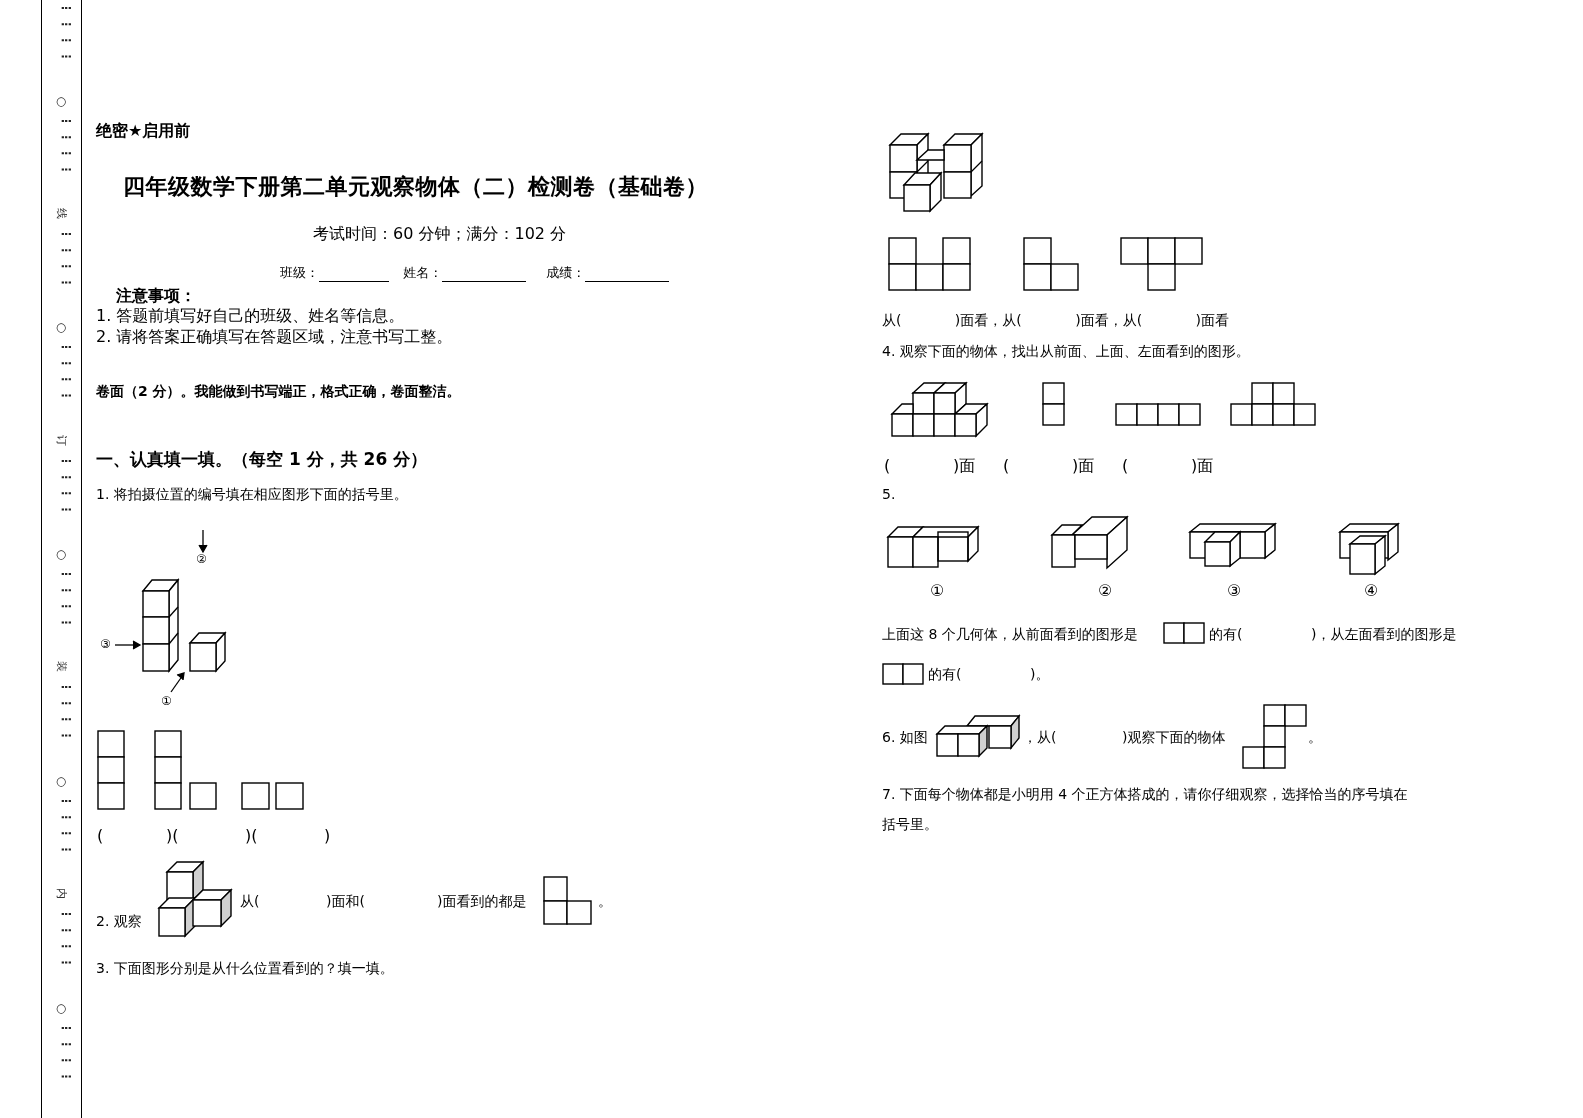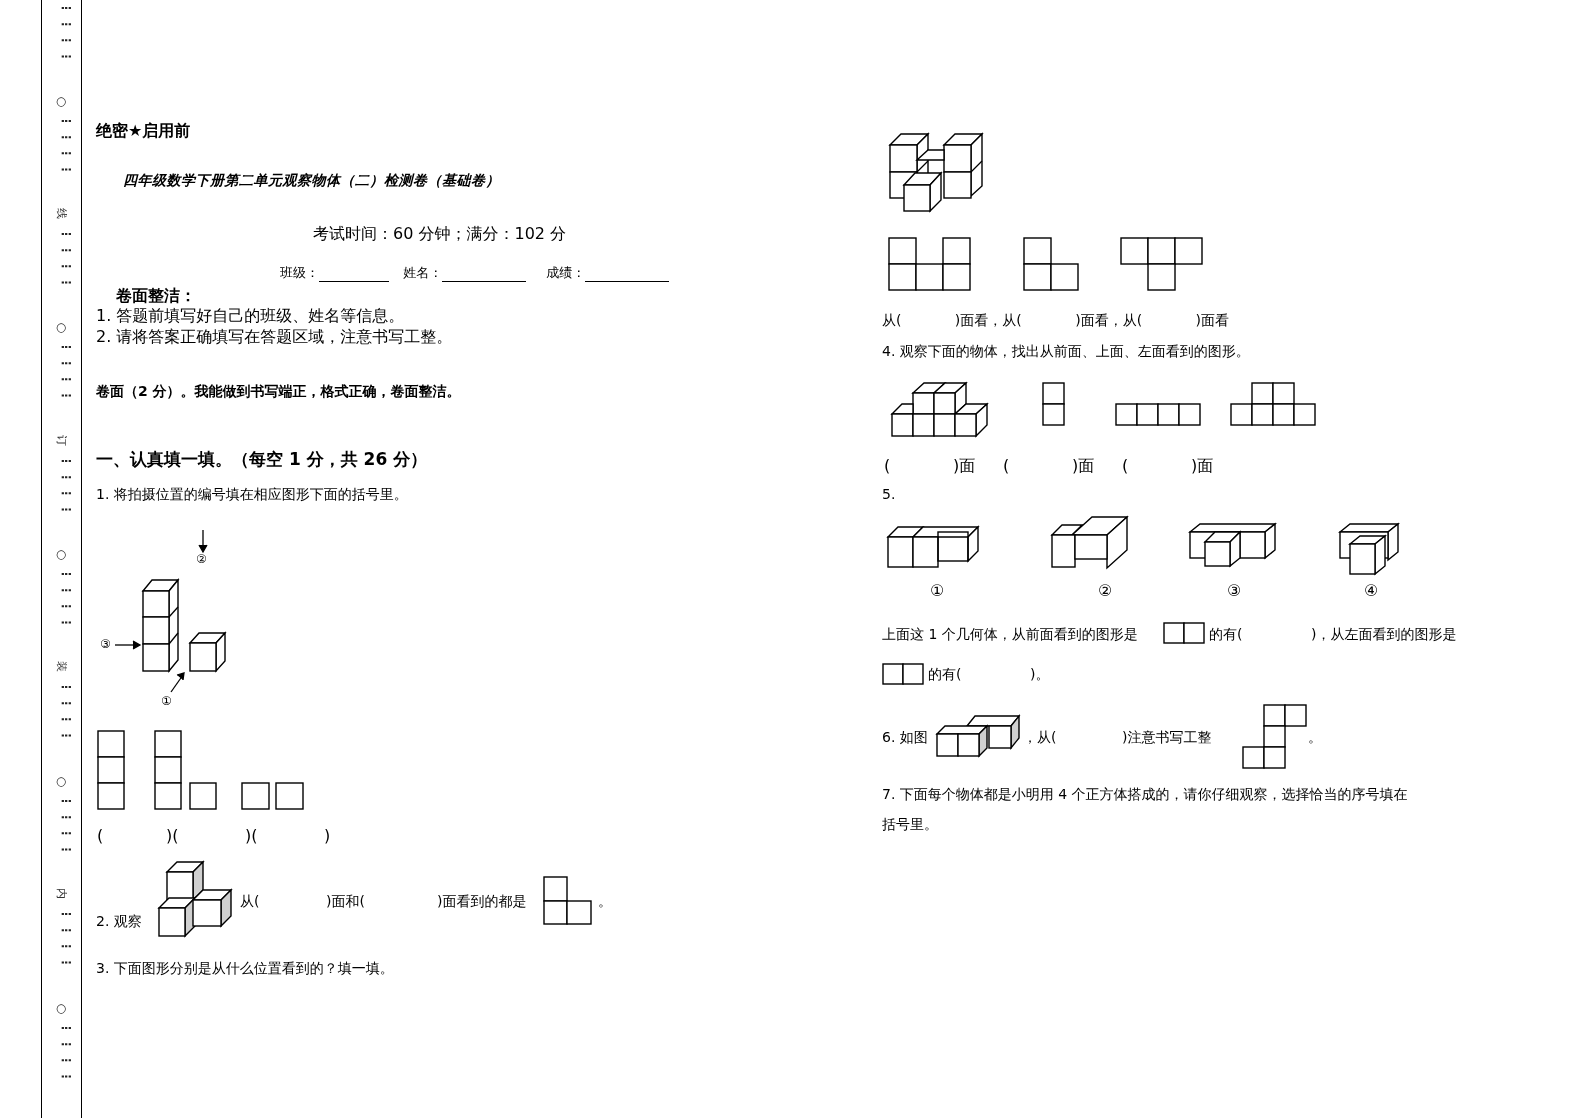--- a/index.html
+++ b/index.html
@@ -9,21 +9,21 @@
   .binding-line-left { left: 41px; top: 0; width: 1px; height: 1118px; background: #000; }
   .binding-line-right { left: 81px; top: 0; width: 1px; height: 1118px; background: #000; }
   .binding-strip { left: 50px; top: 0; width: 22px; height: 1118px; }
   .bind-mark { position: absolute; left: 0; width: 22px; text-align: center; font-size: 11px; line-height: 1; color: #222; }
   .bind-dots { font-size: 12px; font-weight: bold; letter-spacing: 0; writing-mode: vertical-rl; }
   .bind-circle { font-size: 12px; }
   .bind-char { font-size: 11px; transform: rotate(90deg); color: #333; }
   .t-small { font-size: 16px; }
   .t-normal { font-size: 14px; }
   .t-bold { font-weight: bold; }
-  .title { font-size: 14px; font-weight: bold; letter-spacing: 0.5px; font-style: italic; }
+  .title { font-size: 22px; font-weight: bold; letter-spacing: 0.5px; }
   .section { font-size: 17px; font-weight: bold; }
   .blank-line { display: inline-block; border-bottom: 1px solid #000; height: 14px; vertical-align: bottom; }
   svg { position: absolute; overflow: visible; }
   svg .s { fill: #fff; stroke: #000; stroke-width: 1.4; }
   svg .g { fill: #d0d0d0; stroke: #000; stroke-width: 1.4; }
   svg line, svg polyline { stroke: #000; stroke-width: 1.3; fill: none; }
   .label-text { font-size: 12px; }
 </style>
 </head>
 <body>
@@ -56,21 +56,21 @@
 <div class="abs t-small t-bold" style="left:96px; top:121px;">绝密★启用前</div>
 <div class="abs title" style="left:123px; top:172px;">四年级数学下册第二单元观察物体（二）检测卷（基础卷）</div>
 <div class="abs t-small" style="left:313px; top:224px;">考试时间：60 分钟；满分：102 分</div>
 
 <div class="abs t-normal" style="left:280px; top:264px; font-size:13px; white-space:nowrap;">
   <span>班级：</span><span class="blank-line" style="width:70px;"></span>
   <span style="margin-left:10px">姓名：</span><span class="blank-line" style="width:84px;"></span>
   <span style="margin-left:16px">成绩：</span><span class="blank-line" style="width:84px;"></span>
 </div>
 
-<div class="abs t-small t-bold" style="left:116px; top:286px;">卷面整洁：</div>
+<div class="abs t-small t-bold" style="left:116px; top:286px;">注意事项：</div>
 <div class="abs t-small" style="left:96px; top:306px;">1. 答题前填写好自己的班级、姓名等信息。</div>
 <div class="abs t-small" style="left:96px; top:327px;">2. 请将答案正确填写在答题区域，注意书写工整。</div>
 
 <div class="abs t-normal t-bold" style="left:96px; top:383px;">卷面（2 分）。我能做到书写端正，格式正确，卷面整洁。</div>
 
 <div class="abs section" style="left:96px; top:448px;">一、认真填一填。（每空 1 分，共 26 分）</div>
 <div class="abs t-normal" style="left:96px; top:486px;">1. 将拍摄位置的编号填在相应图形下面的括号里。</div>
 
 <svg style="left:95px; top:525px;" width="150" height="185">
 
@@ -239,21 +239,21 @@
   <rect class="s" x="0" y="10" width="48" height="26"></rect>
   <polygon class="s" points="10,22 20,14 45,14 35,22"></polygon>
   <polygon class="s" points="35,22 45,14 45,44 35,52"></polygon>
   <rect class="s" x="10" y="22" width="25" height="30"></rect>
 </svg>
 <div class="abs t-small" style="left:930px; top:581px;">①</div>
 <div class="abs t-small" style="left:1098px; top:581px;">②</div>
 <div class="abs t-small" style="left:1227px; top:581px;">③</div>
 <div class="abs t-small" style="left:1364px; top:581px;">④</div>
 
-<div class="abs t-normal" style="left:882px; top:626px;">上面这 1 个几何体，从前面看到的图形是</div>
+<div class="abs t-normal" style="left:882px; top:626px;">上面这 8 个几何体，从前面看到的图形是</div>
 <svg style="left:1163px; top:622px;" width="44" height="24">
   <rect class="s" x="1" y="1" width="20" height="20"></rect>
   <rect class="s" x="21" y="1" width="20" height="20"></rect>
 </svg>
 <div class="abs t-normal" style="left:1209px; top:626px;">的有(</div>
 <div class="abs t-normal" style="left:1311px; top:626px;">)，从左面看到的图形是</div>
 <svg style="left:882px; top:663px;" width="44" height="24">
   <rect class="s" x="1" y="1" width="20" height="20"></rect>
   <rect class="s" x="21" y="1" width="20" height="20"></rect>
 </svg>
@@ -264,21 +264,21 @@
 <svg style="left:937px; top:712px;" width="86" height="48">
   <polygon class="s" points="30,14 38,4 82,4 74,14"></polygon>
   <polygon class="g" points="74,14 82,4 82,26 74,36"></polygon>
   <rect class="s" x="52" y="14" width="22" height="22"></rect>
   <polygon class="s" points="0,22 8,14 50,14 42,22"></polygon>
   <polygon class="g" points="42,22 50,14 50,36 42,44"></polygon>
   <rect class="s" x="0" y="22" width="21" height="22"></rect>
   <rect class="s" x="21" y="22" width="21" height="22"></rect>
 </svg>
 <div class="abs t-normal" style="left:1023px; top:729px;">，从(</div>
-<div class="abs t-normal" style="left:1122px; top:729px;">)注意书写工整</div>
+<div class="abs t-normal" style="left:1122px; top:729px;">)观察下面的物体</div>
 <svg style="left:1243px; top:704px;" width="66" height="66">
   <rect class="s" x="21" y="1" width="21" height="21"></rect>
   <rect class="s" x="42" y="1" width="21" height="21"></rect>
   <rect class="s" x="21" y="22" width="21" height="21"></rect>
   <rect class="s" x="0" y="43" width="21" height="21"></rect>
   <rect class="s" x="21" y="43" width="21" height="21"></rect>
 </svg>
 <div class="abs t-normal" style="left:1308px; top:729px;">。</div>
 
 <div class="abs t-normal" style="left:882px; top:786px;">7. 下面每个物体都是小明用 4 个正方体搭成的，请你仔细观察，选择恰当的序号填在</div>

